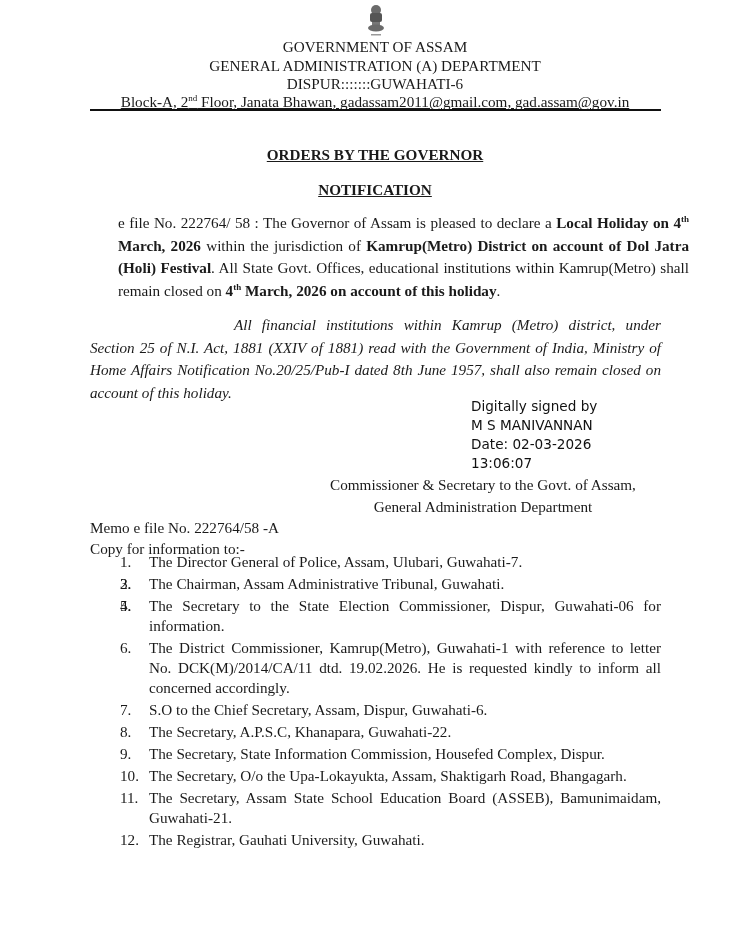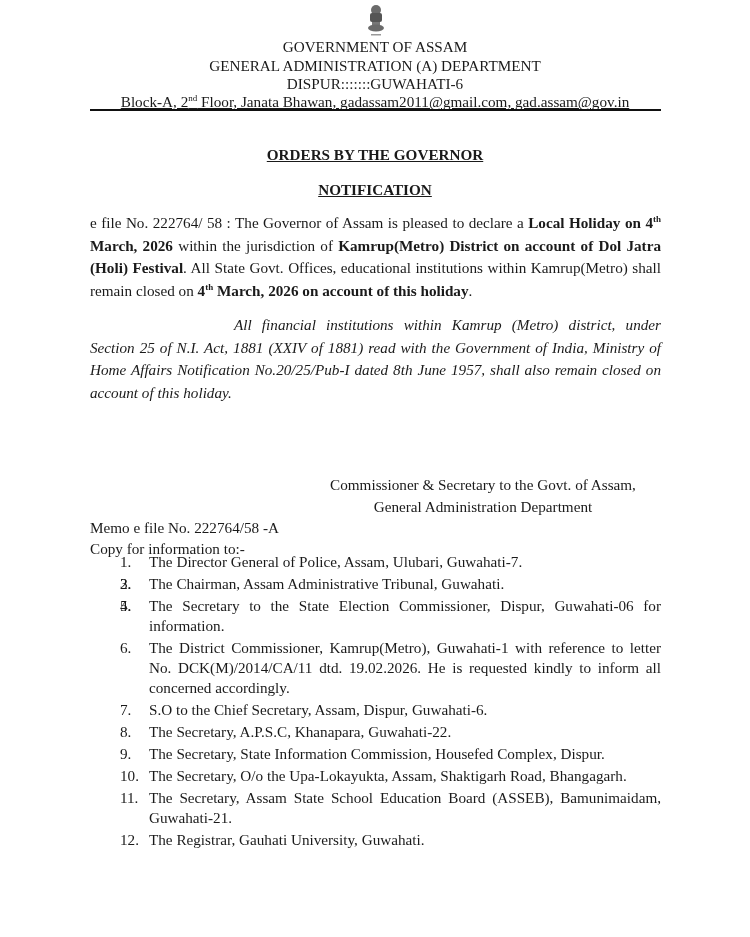--- a/index.html
+++ b/index.html
@@ -13,21 +13,21 @@
     .hdr-1 { top: 38px; }
     .hdr-2 { top: 57px; }
     .hdr-3 { top: 75px; }
     .hdr-4 { top: 93px; text-decoration: underline; }
     .hdr-rule { position: absolute; left: 90px; top: 109px; width: 571px; height: 2px; background: #111; }
     sup { font-size: 9px; line-height: 0; vertical-align: 6px; }
     .title { position: absolute; left: 0; width: 750px; text-align: center; font-weight: bold; text-decoration: underline; font-size: 15.2px; }
     .title-1 { top: 146px; }
     .title-2 { top: 181px; }
     .para { position: absolute; left: 90px; width: 571px; text-align: justify; line-height: 22.7px; font-size: 15.2px; }
-    .para-1 { top: 212px; }
+    .para-1 { top: 212px; margin-left: 28px; }
     .para-2 { top: 314px; text-indent: 144px; font-style: italic; }
     .sig-block { position: absolute; left: 471px; top: 397px; font-family: "DejaVu Sans", sans-serif; font-size: 13.6px; line-height: 19px; color: #111; }
     .designation { position: absolute; left: 0; width: 966px; text-align: center; line-height: 22px; font-size: 15.2px; }
     .des-1 { top: 474px; }
     .des-2 { top: 496px; }
     .memo { position: absolute; left: 90px; top: 517px; line-height: 22px; font-size: 15.2px; }
     .copy { position: absolute; left: 90px; top: 538px; line-height: 22px; font-size: 15.2px; }
     .list { position: absolute; left: 120px; top: 552px; width: 541px; margin: 0; padding: 0; list-style: none; }
     .list li { position: relative; padding-left: 29px; text-align: justify; line-height: 20px; font-size: 15.2px; margin-bottom: 2px; }
     .list li .num { position: absolute; left: 0; top: 0; }
@@ -52,20 +52,26 @@
   <div class="hdr-line hdr-4"><span>Block-A, 2</span><sup>nd</sup><span> Floor, Janata Bhawan, gadassam2011@gmail.com, gad.assam@gov.in</span></div>
   <div class="hdr-rule"></div>
 
   <div class="title title-1">ORDERS BY THE GOVERNOR</div>
   <div class="title title-2">NOTIFICATION</div>
 
   <div class="para para-1"><span>e file No. 222764/ 58 : The Governor of Assam is pleased to declare a </span><b>Local Holiday on 4</b><b><sup>th</sup></b><b> March, 2026</b><span> within the jurisdiction of </span><b>Kamrup(Metro) District on account of Dol Jatra (Holi) Festival</b><span>. All State Govt. Offices, educational institutions within Kamrup(Metro) shall remain closed on </span><b>4</b><b><sup>th</sup></b><b> March, 2026 on account of this holiday</b><span>.</span></div>
 
   <div class="para para-2">All financial institutions within Kamrup (Metro) district, under Section 25 of N.I. Act, 1881 (XXIV of 1881) read with the Government of India, Ministry of Home Affairs Notification No.20/25/Pub-I dated 8th June 1957, shall also remain closed on account of this holiday.</div>
 
+  <div class="sig-block">
+    <div>Digitally signed by</div>
+    <div>M S MANIVANNAN</div>
+    <div>Date: 02-03-2026</div>
+    <div>13:06:07</div>
+  </div>
 
   <div class="designation des-1">Commissioner &amp; Secretary  to the Govt. of Assam,</div>
   <div class="designation des-2">General Administration Department</div>
 
   <div class="memo">Memo e file No. 222764/58 -A</div>
   <div class="copy">Copy for information to:-</div>
 
   <ul class="list">
     <li><span class="num">1.</span><span>The Director General of Police, Assam, Ulubari, Guwahati-7.</span></li>
     <li><span class="num">2.</span></li>

